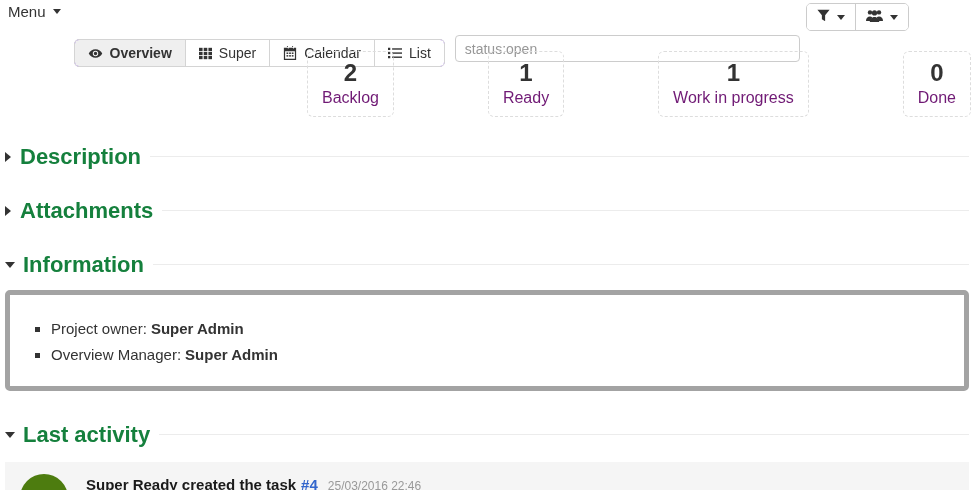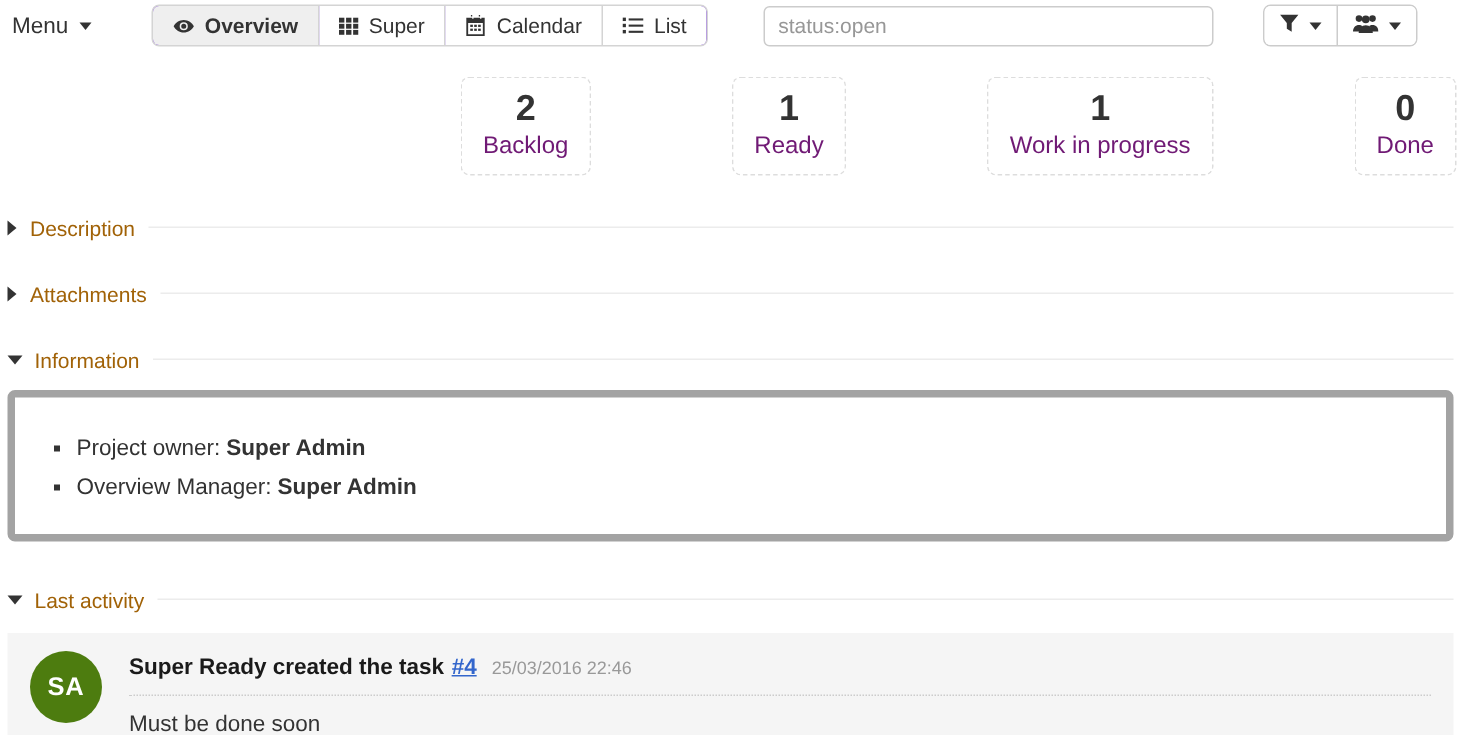--- a/index.html
+++ b/index.html
@@ -5,48 +5,48 @@
   * { box-sizing: border-box; }
   html, body { margin: 0; padding: 0; }
   body {
     width: 973px; height: 490px; overflow: hidden;
     background: #fff; color: #333;
     font-family: "Liberation Sans", sans-serif;
     font-size: 14px;
   }
 
   
-  .toolbar { display: flex; align-items: center; padding: 3px 4px 0 8px; height: 31px; gap: 27px; }
+  .toolbar { display: flex; align-items: flex-start; padding: 3px 4px 0 8px; height: 31px; }
   .menu-dropdown { display: flex; align-items: center; gap: 7px; font-size: 15px; cursor: pointer; margin-right: 13px; color: #333; }
   .caret { width: 0; height: 0; border-left: 4px solid transparent; border-right: 4px solid transparent; border-top: 5px solid #333; display: inline-block; }
 
-  .view-switcher { display: flex; border: 1px solid #d4d4d4; border-radius: 5px; overflow: hidden; background: #6d28d9; height: 28px; }
+  .view-switcher { display: flex; border: 1px solid #d4d4d4; border-radius: 5px; overflow: hidden; background: #6d28d9; height: 28px; margin-top: 36px; }
   .view-btn { display: flex; align-items: center; gap: 7px; padding: 0 13px; font-size: 14px; color: #333; border-right: 1px solid #d4d4d4; cursor: pointer; background: #fff; white-space: nowrap; }
   .view-btn:last-child { border-right: none; }
   .view-btn.active { background: #efefef; font-weight: bold; }
   .view-btn svg { display: block; }
 
-  .search-input { margin-left: 10px; width: 300px; height: 27px; border: 1px solid #ccc; border-radius: 4px; padding: 0 9px; font-size: 14px; color: #979797; font-family: inherit; outline: none; }
+  .search-input { margin-left: 10px; width: 345px; height: 27px; border: 1px solid #ccc; border-radius: 4px; padding: 0 9px; font-size: 14px; color: #979797; font-family: inherit; outline: none; margin-top: 32px; }
 
   .filter-group { display: flex; margin-left: 6px; border: 1px solid #ccc; border-radius: 5px; overflow: hidden; height: 28px; background: #fff; }
   .filter-btn { display: flex; align-items: center; gap: 7px; padding: 0 10px; background: #fff; border: none; border-right: 1px solid #ccc; cursor: pointer; color: #333; }
   .filter-btn:last-child { border-right: none; }
 
   
   .summary-row { display: flex; justify-content: space-between; margin: 20px 2px 0 307px; }
   .stat-box { border: 1px dashed #ddd; border-radius: 6px; padding: 7px 14px 9px; text-align: center; min-width: 58px; }
   .stat-count { font-size: 24px; font-weight: bold; color: #333; line-height: 1.2; }
   .stat-label { font-size: 16px; color: #701a75; margin-top: 1px; white-space: nowrap; }
 
   
   .sections { margin-top: 27px; padding: 0 4px 0 5px; }
   .section-header { display: flex; align-items: center; cursor: pointer; margin-bottom: 28px; }
   .tri-right { width: 0; height: 0; border-top: 5px solid transparent; border-bottom: 5px solid transparent; border-left: 6px solid #333; margin-right: 9px; flex-shrink: 0; }
   .tri-down { width: 0; height: 0; border-left: 5px solid transparent; border-right: 5px solid transparent; border-top: 6px solid #333; margin-right: 8px; flex-shrink: 0; }
-  .section-title { font-size: 14px; font-weight: normal; margin: 0; color: #a16207; white-space: nowrap; }
+  .section-title { font-size: 22px; font-weight: bold; margin: 0; color: #15803d; white-space: nowrap; }
   .section-rule { flex: 1; border-top: 1px solid #ececec; margin-left: 9px; }
 
   .section-body { margin: -16px 0 31px; }
 
   
   .info-panel { border: 5px solid #a3a3a3; border-radius: 5px; padding: 21px 15px 18px; }
   .info-list { margin: 0; padding-left: 26px; list-style-type: square; }
   .info-list li { font-size: 15px; line-height: 26px; color: #333; }
   .info-value { font-weight: bold; margin-left: 4px; }
 

